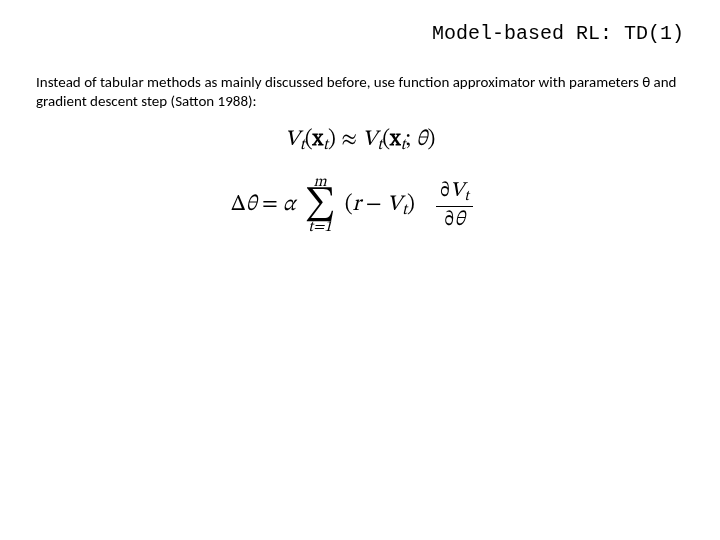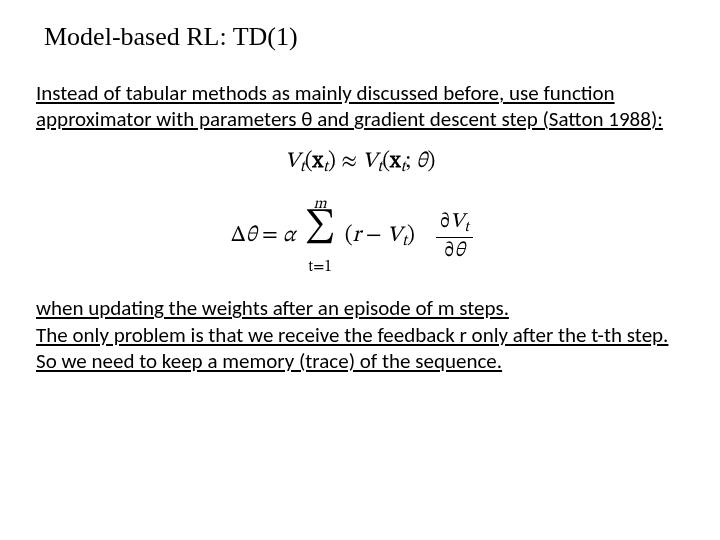--- a/index.html
+++ b/index.html
@@ -10,31 +10,31 @@
     font-family: Calibri, Arial, sans-serif;
     background: #fff;
     color: #000;
     overflow: hidden;
   }
   .slide {
     padding: 22px 36px 20px 36px;
     box-sizing: border-box;
   }
   .title {
-    font-size: 26px;
+    font-size: 20px;
     font-weight: 400;
     margin: 0 0 28px 8px;
-    font-family: Liberation Serif, serif;
+    font-family: Liberation Mono, monospace;
+    text-align: right;
   }
   .para {
-    font-size: 21px;
+    font-size: 15px;
     line-height: 1.25;
     margin: 4px 0 14px 0;
     font-family: Calibri, Arial, sans-serif;
-    text-decoration: underline;
   }
   .eq-block {
     text-align: center;
     margin: 10px 0 20px 0;
   }
   .eq {
     font-family: "Cambria Math", "STIX Two Math", "Times New Roman", serif;
     font-size: 22px;
     white-space: nowrap;
   }
@@ -51,21 +51,21 @@
   .frac .den { display:block; padding: 0 4px; font-size: 0.95em; }
   .sum {
     display: inline-block;
     vertical-align: middle;
     text-align: center;
     margin: 0 4px;
     position: relative;
   }
   .sum .top { display:block; font-size: 0.70em; font-style: italic; line-height: 1; }
   .sum .sigma { display:block; font-size: 1.5em; line-height: 0.9; }
-  .sum .bot { display:block; font-size: 0.70em; line-height: 1; margin-top: 18px; }
+  .sum .bot { display:block; font-size: 0.70em; font-style: italic; line-height: 1; }
 </style>
 </head>
 <body>
 
 <div class="slide">
 
   <h1 class="title">Model-based RL: TD(1)</h1>
 
   <p class="para">Instead of tabular methods as mainly discussed before, use function approximator with parameters θ and gradient descent step (Satton 1988):</p>
 
@@ -89,16 +89,14 @@
         <span class="bot">t=1</span>
       </span>
       <span>(</span><span class="ital">r</span><span> − </span><span class="ital">V</span><sub>t</sub><span>)</span>
       <span class="frac">
         <span class="num"><span>∂</span><span class="ital">V</span><sub>t</sub></span>
         <span class="den"><span>∂</span><span class="ital">θ</span></span>
       </span>
     </span>
   </div>
 
-  <p class="para" style="white-space: pre-line;">when updating the weights after an episode of m steps.
-The only problem is that we receive the feedback r only after the t-th step. So we need to keep a memory (trace) of the sequence.</p>
 
 </div>
 
 </body></html>

